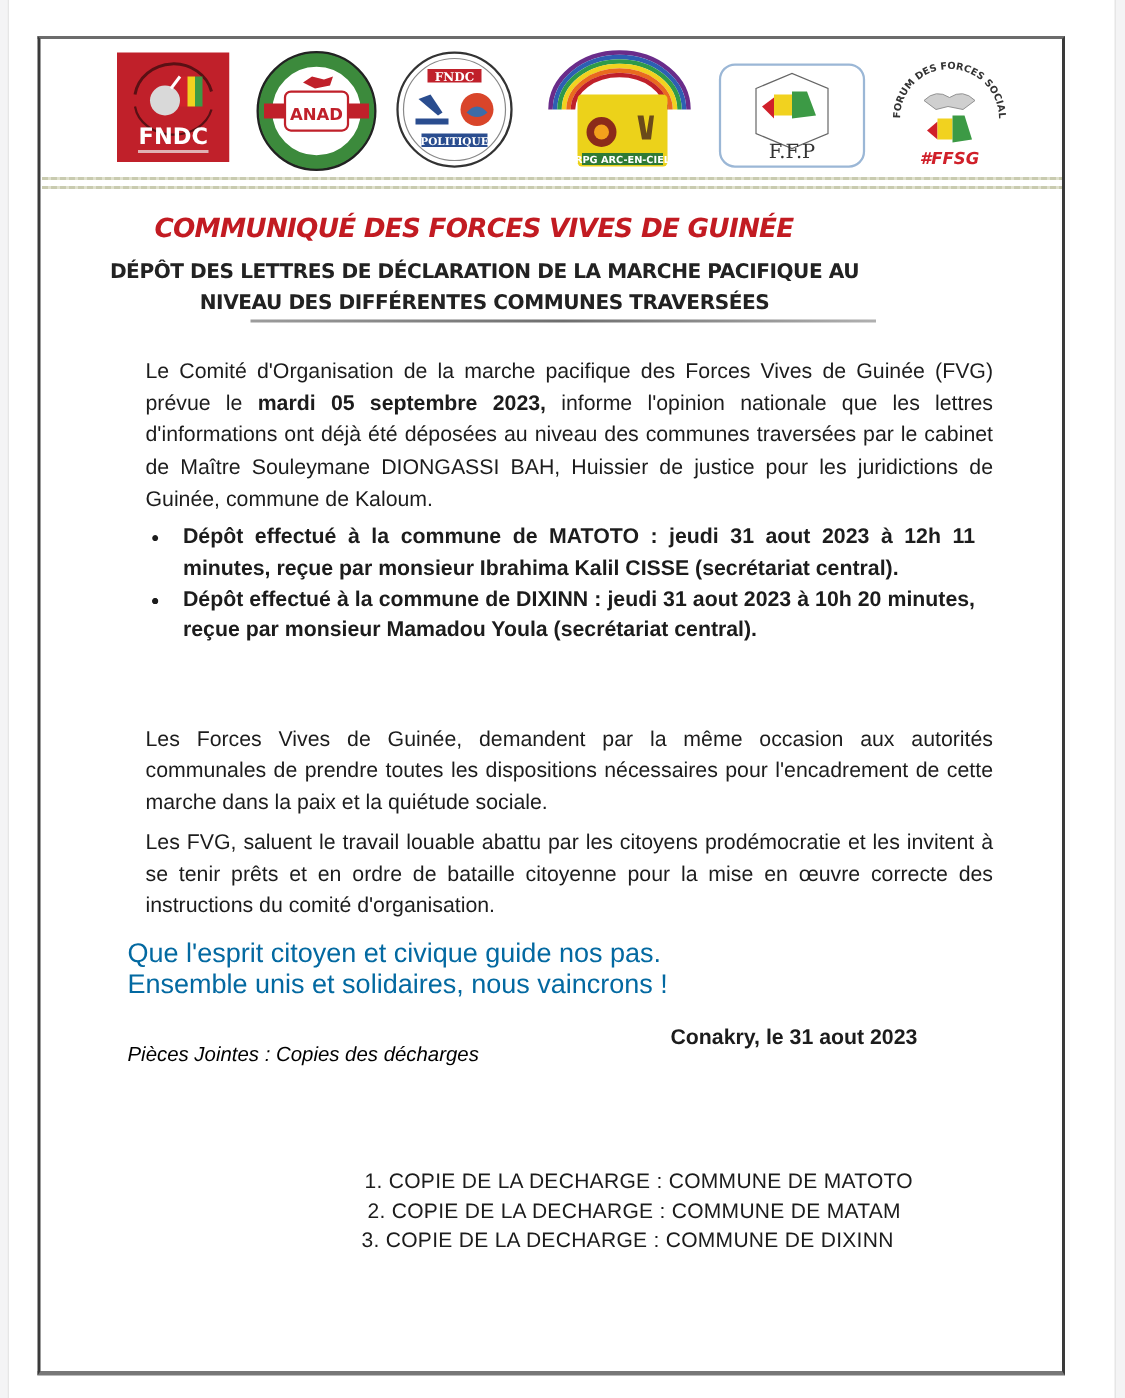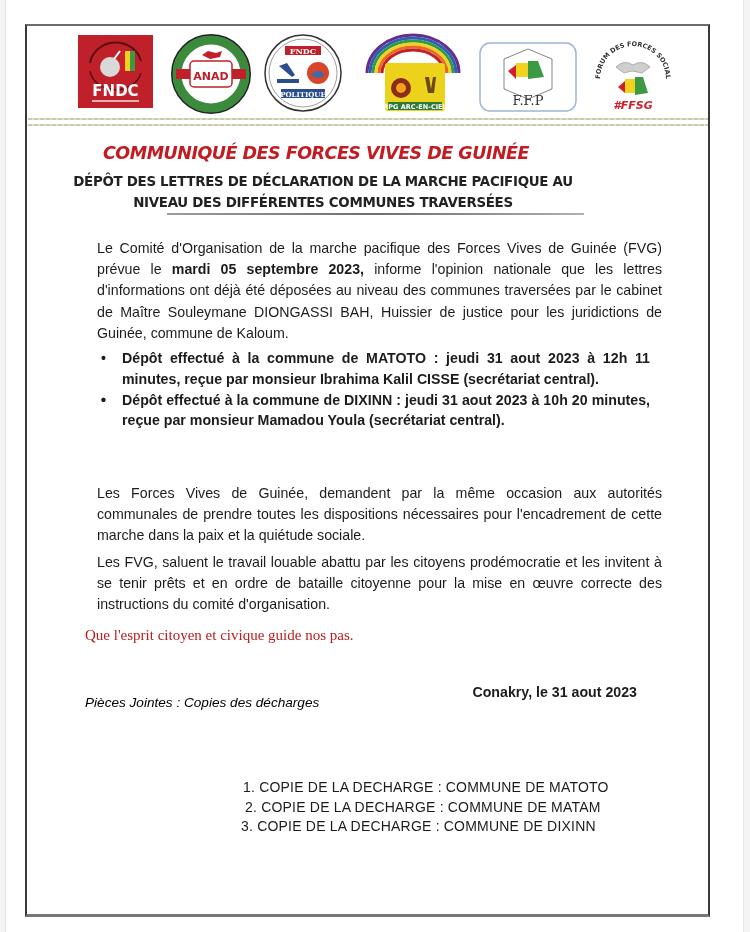--- a/index.html
+++ b/index.html
@@ -47,24 +47,24 @@
   ul.deposits {
     position: absolute; left: 85px; top: 348px; width: 565px; margin: 0; padding: 0; list-style: none;
   }
   ul.deposits li {
     position: relative; padding-left: 37px; font-weight: bold; font-size: 14.2px; line-height: 20.8px;
     text-align: justify; color: #1c1c1c; margin-bottom: 0;
   }
   ul.deposits li .bullet {
     position: absolute; left: 16px; top: 0; font-size: 14px;
   }
-  .closing { position: absolute; left: 85px; top: 625px; font-size: 15px; line-height: 20.5px; color: #b91c1c; font-family: Liberation Serif, serif; }
+  .closing { position: absolute; left: 85px; top: 625px; font-size: 18px; line-height: 20.5px; color: #0369a1; }
   .attach { position: absolute; left: 85px; top: 695px; font-size: 13.6px; font-style: italic; color: #000000; }
   .signoff {
-    position: absolute; left: 447px; top: 682px; width: 190px; text-align: right;
+    position: absolute; left: 447px; top: 682px; width: 190px; text-align: left;
     font-weight: bold; font-size: 14.2px; line-height: 20.5px; color: #1c1c1c;
   }
   .signoff .org { text-decoration: underline; }
   .copies { position: absolute; left: 195px; top: 778px; font-size: 14px; line-height: 19.7px; color: #1c1c1c; font-weight: 500; }
   .copies div { white-space: nowrap; letter-spacing: 0.2px; margin-left: 43px; }
 </style>
 </head>
 <body>
 
 <div class="page"></div>
@@ -162,20 +162,21 @@
   <li><span class="bullet">•</span><span>Dépôt effectué à la commune de MATOTO : jeudi 31 aout 2023 à 12h 11 minutes, reçue par monsieur Ibrahima Kalil CISSE (secrétariat central).</span></li>
   <li><span class="bullet">•</span></li>
   <li><span class="bullet">•</span><span>Dépôt effectué à la commune de DIXINN : jeudi 31 aout 2023 à 10h 20 minutes, reçue par monsieur Mamadou Youla (secrétariat central).</span></li>
 </ul>
 
 <div class="para" style="top:483px">Les Forces Vives de Guinée, demandent par la même occasion aux autorités communales de prendre toutes les dispositions nécessaires pour l'encadrement de cette marche dans la paix et la quiétude sociale.</div>
 <div class="para" style="top:552px">Les FVG, saluent le travail louable abattu par les citoyens prodémocratie et les invitent à se tenir prêts et en ordre de bataille citoyenne pour la mise en œuvre correcte des instructions du comité d'organisation.</div>
 
 <div class="closing">
   <div>Que l'esprit citoyen et civique guide nos pas.</div>
+  <div>Ensemble unis et solidaires, nous vaincrons !</div>
 </div>
 
 <div class="attach">Pièces Jointes : Copies des décharges</div>
 
 <div class="signoff">
   <div>Conakry, le 31 aout 2023</div>
 </div>
 
 <div class="copies">
   <div style="padding-left:5px">1.  COPIE DE LA DECHARGE : COMMUNE DE MATOTO</div>

